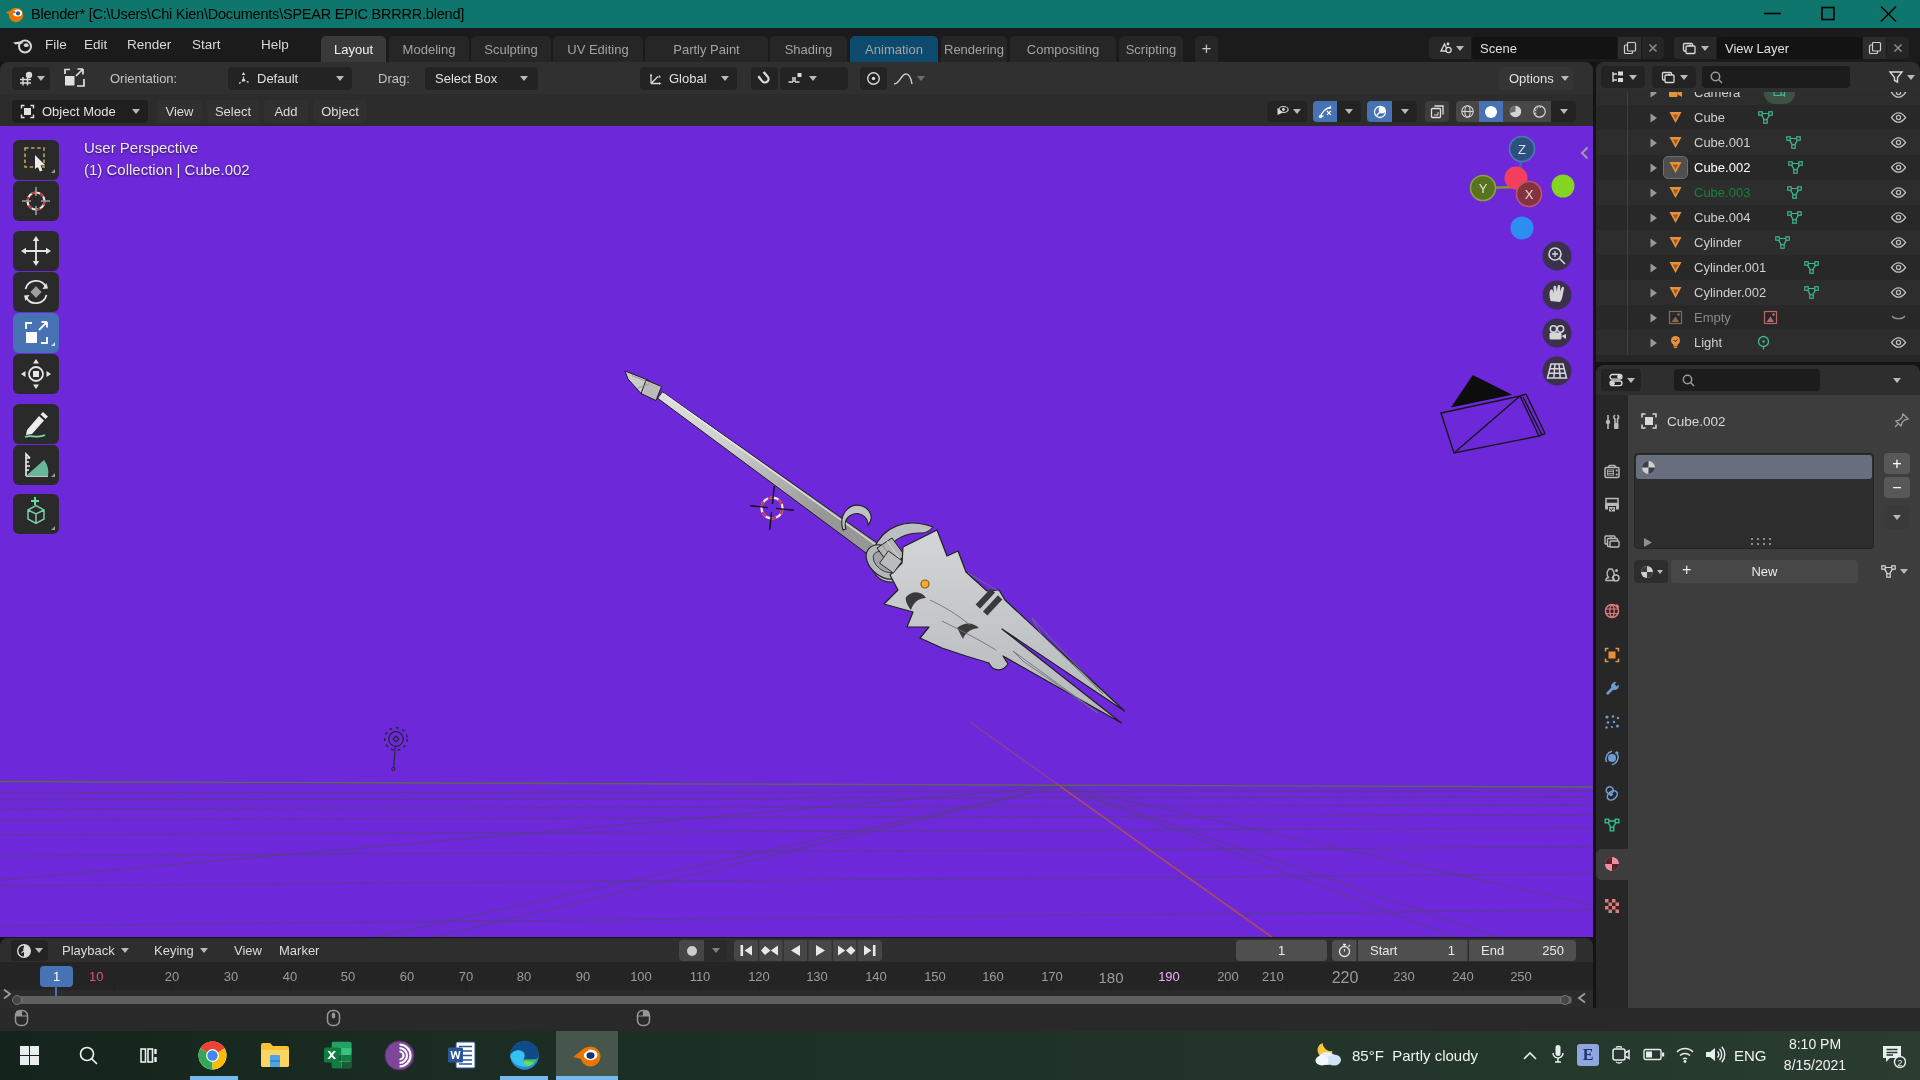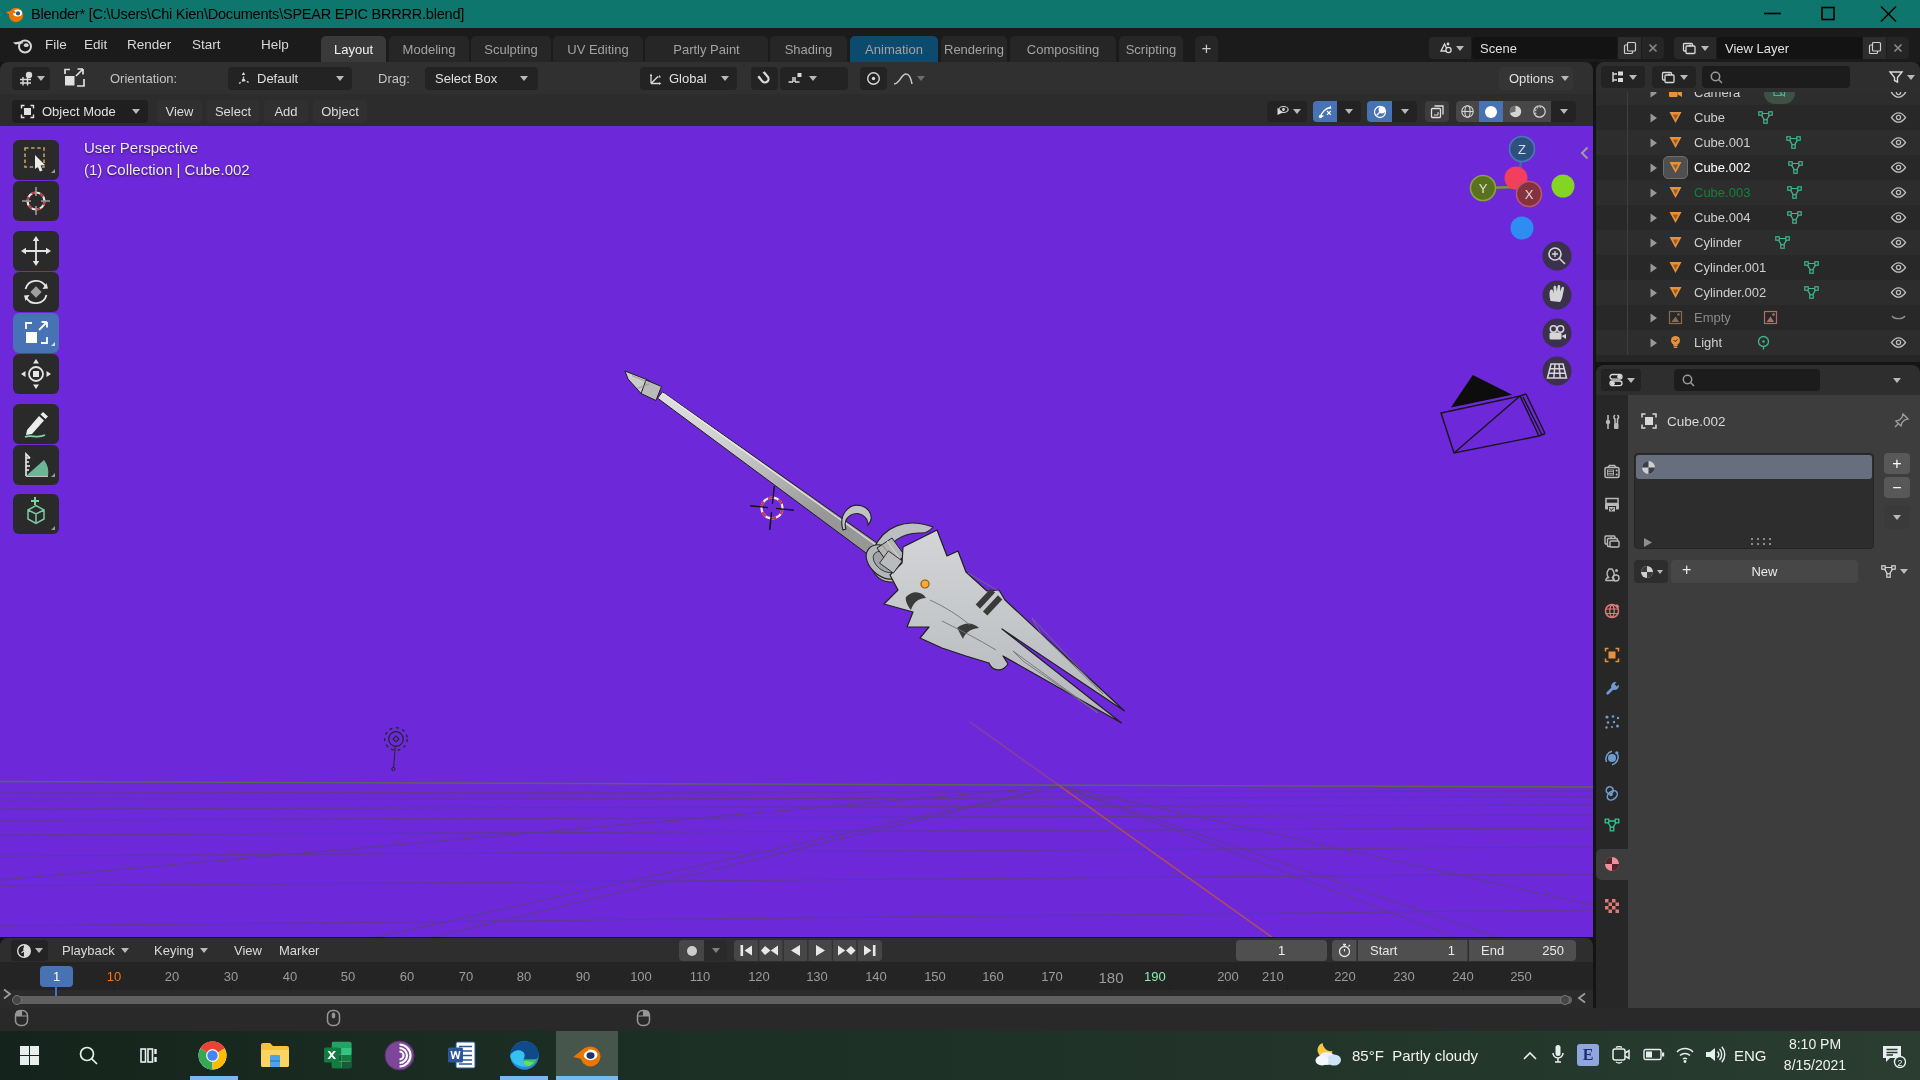--- a/index.html
+++ b/index.html
@@ -1057,42 +1057,42 @@
   </div>
   <div class="abs flex" style="left:1358px;top:940px;width:110px;height:21px;background:#4f4f4f;color:#e8e8e8;font-size:13px;padding:0 12px;border-radius:0;border-right:1px solid #3c3c3c">
         <span>Start</span>
         <span style="margin-left:auto">1</span>
       </div>
   <div class="abs flex" style="left:1469px;top:940px;width:107px;height:21px;background:#4f4f4f;color:#e8e8e8;font-size:13px;padding:0 12px;border-radius:0 4px 4px 0">
         <span>End</span>
         <span style="margin-left:auto">250</span>
       </div>
   <div id="ruler">
-  <div class="txt" style="left:89px;top:969px;width:50px;text-align:center;font-size:13px;color:#f97316">10</div>
+  <div class="txt" style="left:89px;top:969px;width:50px;font-size:13px;color:#ec4899">10</div>
   <div class="txt" style="left:147px;top:969px;width:50px;text-align:center;font-size:13px;color:#9b9b9b">20</div>
   <div class="txt" style="left:206px;top:969px;width:50px;text-align:center;font-size:13px;color:#9b9b9b">30</div>
   <div class="txt" style="left:265px;top:969px;width:50px;text-align:center;font-size:13px;color:#9b9b9b">40</div>
   <div class="txt" style="left:323px;top:969px;width:50px;text-align:center;font-size:13px;color:#9b9b9b">50</div>
   <div class="txt" style="left:382px;top:969px;width:50px;text-align:center;font-size:13px;color:#9b9b9b">60</div>
   <div class="txt" style="left:441px;top:969px;width:50px;text-align:center;font-size:13px;color:#9b9b9b">70</div>
   <div class="txt" style="left:499px;top:969px;width:50px;text-align:center;font-size:13px;color:#9b9b9b">80</div>
   <div class="txt" style="left:558px;top:969px;width:50px;text-align:center;font-size:13px;color:#9b9b9b">90</div>
   <div class="txt" style="left:616px;top:969px;width:50px;text-align:center;font-size:13px;color:#9b9b9b">100</div>
   <div class="txt" style="left:675px;top:969px;width:50px;text-align:center;font-size:13px;color:#9b9b9b">110</div>
   <div class="txt" style="left:734px;top:969px;width:50px;text-align:center;font-size:13px;color:#9b9b9b">120</div>
   <div class="txt" style="left:792px;top:969px;width:50px;text-align:center;font-size:13px;color:#9b9b9b">130</div>
   <div class="txt" style="left:851px;top:969px;width:50px;text-align:center;font-size:13px;color:#9b9b9b">140</div>
   <div class="txt" style="left:910px;top:969px;width:50px;text-align:center;font-size:13px;color:#9b9b9b">150</div>
   <div class="txt" style="left:968px;top:969px;width:50px;text-align:center;font-size:13px;color:#9b9b9b">160</div>
   <div class="txt" style="left:1027px;top:969px;width:50px;text-align:center;font-size:13px;color:#9b9b9b">170</div>
   <div class="txt" style="left:1086px;top:969px;width:50px;text-align:center;font-size:15px;color:#9b9b9b">180</div>
-  <div class="txt" style="left:1144px;top:969px;width:50px;font-size:13px;color:#86efac">190</div>
+  <div class="txt" style="left:1144px;top:969px;width:50px;text-align:center;font-size:13px;color:#f0abfc">190</div>
   <div class="txt" style="left:1203px;top:969px;width:50px;text-align:center;font-size:13px;color:#9b9b9b">200</div>
   <div class="txt" style="left:1262px;top:969px;width:50px;text-align:left;font-size:13px;color:#9b9b9b">210</div>
-  <div class="txt" style="left:1320px;top:969px;width:50px;text-align:center;font-size:13px;color:#9b9b9b">220</div>
+  <div class="txt" style="left:1320px;top:969px;width:50px;text-align:center;font-size:16px;color:#9b9b9b">220</div>
   <div class="txt" style="left:1379px;top:969px;width:50px;text-align:center;font-size:13px;color:#9b9b9b">230</div>
   <div class="txt" style="left:1438px;top:969px;width:50px;text-align:center;font-size:13px;color:#9b9b9b">240</div>
   <div class="txt" style="left:1496px;top:969px;width:50px;text-align:center;font-size:13px;color:#9b9b9b">250</div>
   <div class="abs" style="left:114px;top:985px;width:1px;height:5px;background:#1f1f1f"></div>
   <div class="abs" style="left:172px;top:985px;width:1px;height:5px;background:#1f1f1f"></div>
   <div class="abs" style="left:231px;top:985px;width:1px;height:5px;background:#1f1f1f"></div>
   <div class="abs" style="left:290px;top:985px;width:1px;height:5px;background:#1f1f1f"></div>
   <div class="abs" style="left:348px;top:985px;width:1px;height:5px;background:#1f1f1f"></div>
   <div class="abs" style="left:407px;top:985px;width:1px;height:5px;background:#1f1f1f"></div>
   <div class="abs" style="left:466px;top:985px;width:1px;height:5px;background:#1f1f1f"></div>

